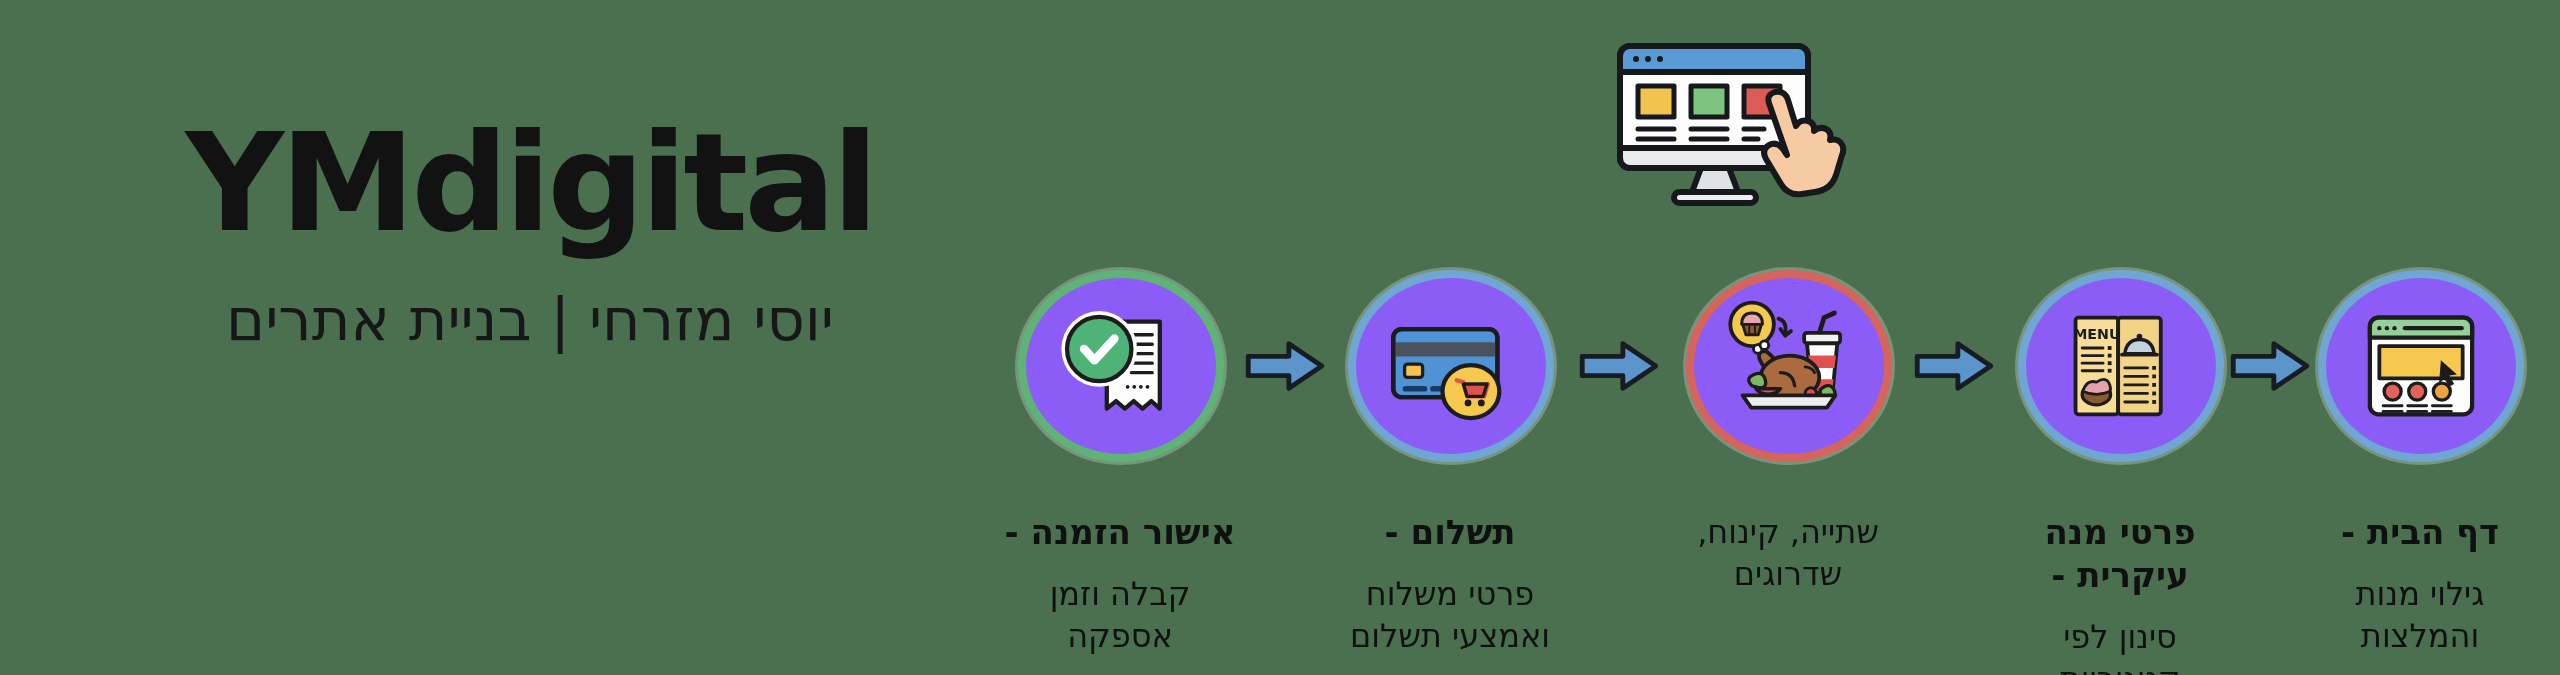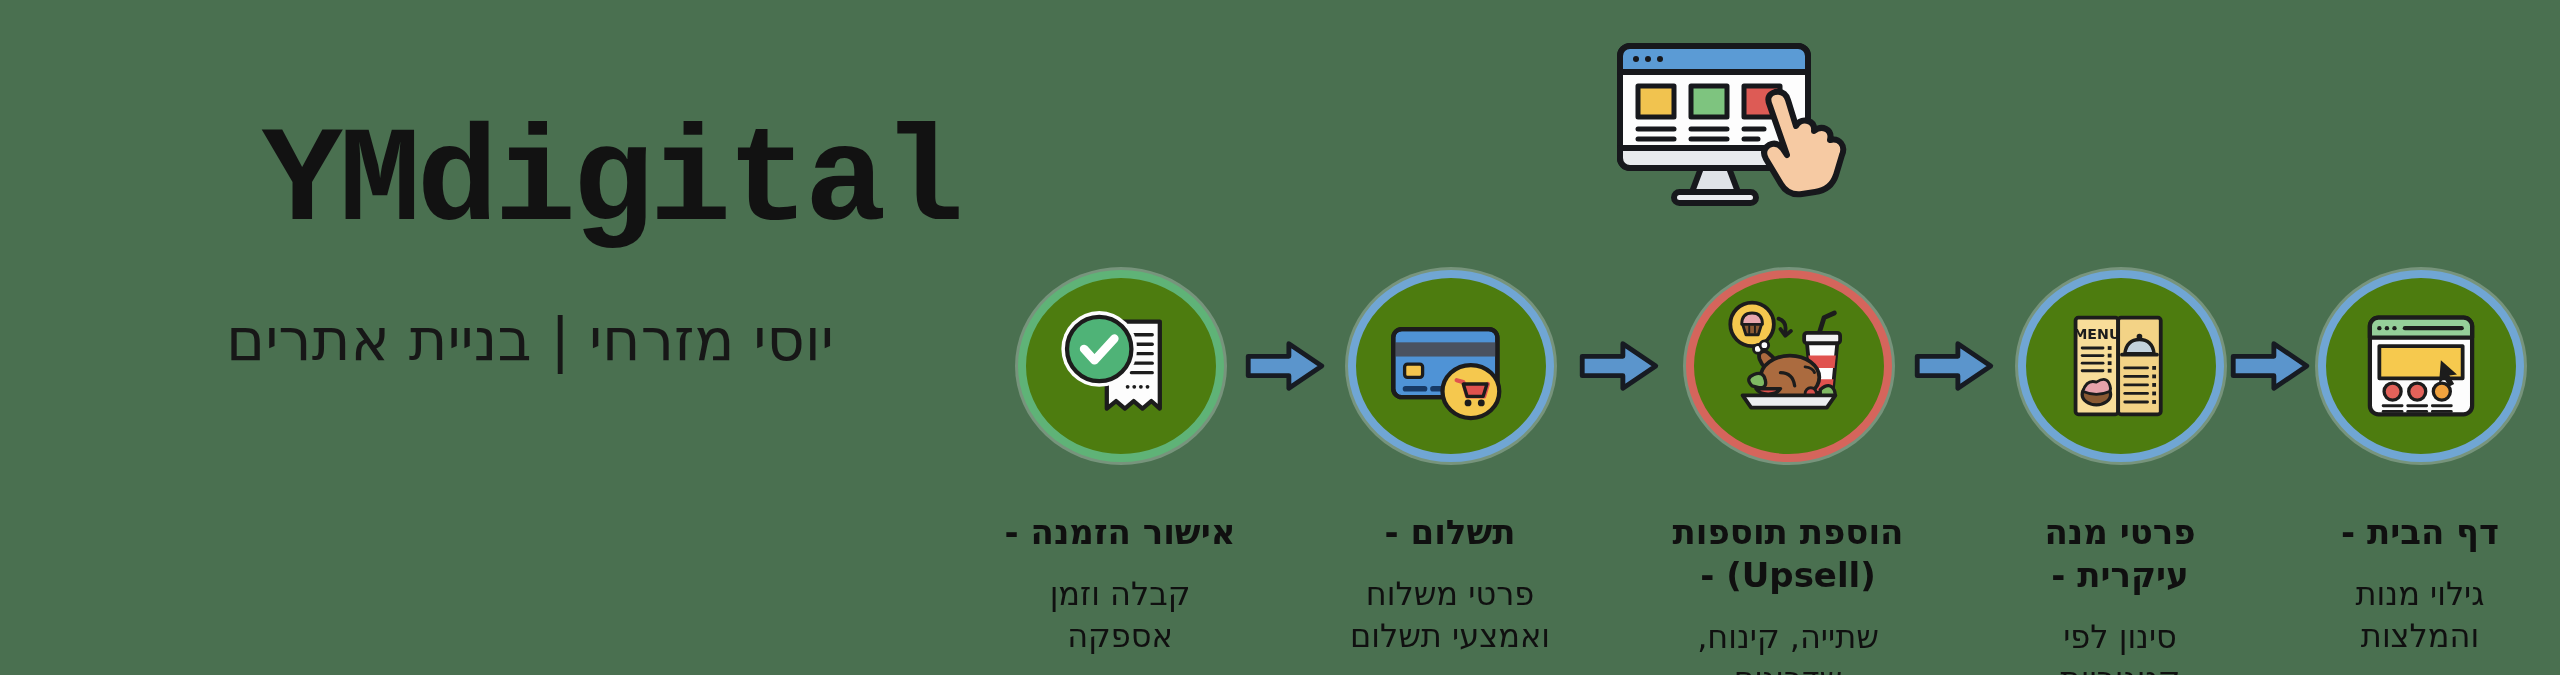--- a/index.html
+++ b/index.html
@@ -1,26 +1,26 @@
 <!DOCTYPE html>
 <html><head>
 <meta charset="utf-8">
 <style>
   html,body{margin:0;padding:0;}
   body{width:2560px;height:675px;overflow:hidden;font-family:"DejaVu Sans",sans-serif;}
   .banner{position:relative;width:2560px;height:675px;background:#4a7050;}
 
   
   .brand{position:absolute;left:100px;top:112px;width:860px;}
-  .brand-name{font-size:136px;font-weight:bold;letter-spacing:-4px;line-height:1.05;color:#121212;text-align:right;font-family:Liberation Mono, monospace;}
-  .brand-sub{direction:rtl;margin-top:50px;font-size:59px;color:#171717;text-align:center;letter-spacing:0;}
+  .brand-name{font-size:136px;font-weight:bold;letter-spacing:-4px;line-height:1.05;color:#121212;text-align:center;}
+  .brand-sub{direction:rtl;margin-top:30px;font-size:59px;color:#171717;text-align:center;letter-spacing:0;}
 
   
   .step-circle{position:absolute;top:270px;width:190px;height:176px;border-radius:50%;
-    background:#4d7c0f;border:8px solid #404040;box-shadow:0 0 0 3px rgba(255,255,255,0.25);
+    background:#8b5cf6;border:8px solid #404040;box-shadow:0 0 0 3px rgba(255,255,255,0.25);
     display:flex;align-items:center;justify-content:center;}
   .step-circle svg{width:142px;height:142px;}
 
   .arrow{position:absolute;top:336px;width:86px;height:60px;}
 
   .step-label{position:absolute;top:492px;width:340px;text-align:center;direction:rtl;
     color:#101010;white-space:pre-line;}
   .step-label .t{font-weight:bold;font-size:34px;line-height:43px;}
   .step-label .d{font-size:32px;line-height:42px;}
 
@@ -216,22 +216,20 @@
     <div class="t">תשלום -</div>
     <div class="d">פרטי משלוח
 ואמצעי תשלום</div>
   </div>
   <div class="step-label" style="left: 950px; color: rgb(16, 16, 16);">
     <div class="t">אישור הזמנה -</div>
     <div class="d">קבלה וזמן
 אספקה</div>
   </div>
   <div class="step-label" style="left: 1618px; color: rgb(16, 16, 16);">
-    <div class="t">הוספת תוספות
-(Upsell) -</div>
     <div class="d">שתייה, קינוח,
 שדרוגים</div>
   </div>
   <div class="step-label" style="left: 1950px; color: rgb(16, 16, 16);">
     <div class="t">פרטי מנה
 עיקרית -</div>
     <div class="d">סינון לפי
 קטגוריות</div>
   </div>
   <div class="step-label" style="left: 2250px; color: rgb(16, 16, 16);">

